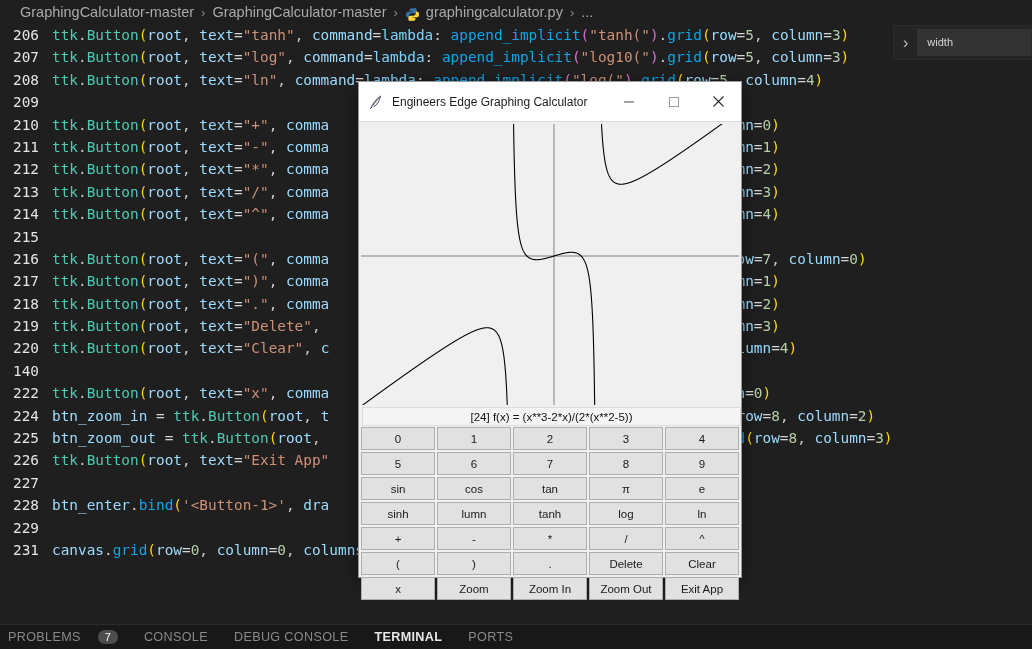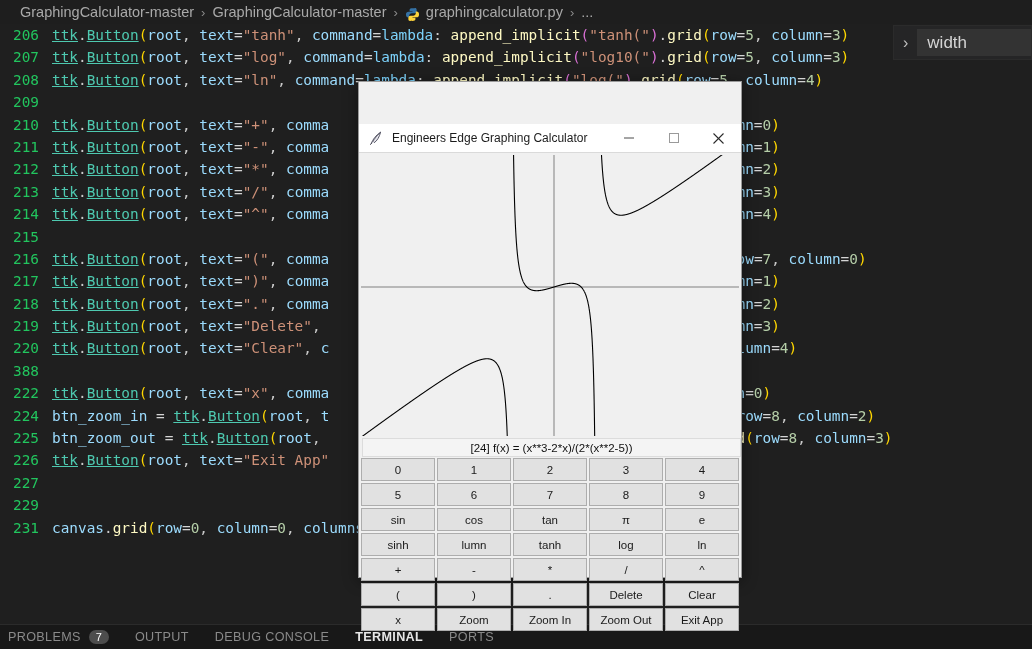--- a/index.html
+++ b/index.html
@@ -50,26 +50,26 @@
   }
   .cline {
     height: 22.4px;
     white-space: pre;
     display: block;
   }
   .ln {
     display: inline-block;
     width: 52px;
     text-align: right;
-    color: #22c55e;
+    color: #e5e5e5;
     padding-right: 13px;
   }
   .kw    { color: #7dd3fc; }   
-  .fn    { color: #fef9c3; }   
-  .cls   { color: #4ec9b0; text-decoration: underline; }   
+  .fn    { color: #0ea5e9; }   
+  .cls   { color: #4ec9b0; }   
   .var   { color: #9cdcfe; }   
   .str   { color: #ce9178; }   
   .num   { color: #b5cea8; }   
   .punc  { color: #cccccc; }
   .p-y   { color: #ffd700; }   
   .p-m   { color: #da70d6; }   
   .op    { color: #d4d4d4; }
 
   
   #hover-widget {
@@ -81,21 +81,21 @@
     border: 1px solid #2b2b2b;
     z-index: 40;
   }
   #hover-widget .chev {
     color: #bfbfbf; font-size: 16px;
     padding: 0 9px 0 9px; line-height: 1;
   }
   #hover-widget .wbox {
     background: #333333;
     color: #d4d4d4;
-    font-size: 17px;
+    font-size: 11px;
     height: 27px;
     line-height: 27px;
     padding: 0 8px 0 10px;
     flex: 1;
     overflow: hidden;
     white-space: nowrap;
   }
 
   
   #panel {
@@ -107,20 +107,21 @@
     padding-left: 8px;
     font-size: 12.6px;
     letter-spacing: 0.35px;
   }
   #panel .ptab {
     color: #8a8a8a;
     margin-right: 26px;
     display: flex; align-items: center;
     height: 25px;
     white-space: nowrap;
+    gap: 9px;
   }
   #panel .ptab.active { color: #e7e7e7; font-weight: bold; }
   #panel .badge {
     background: #4d4d4d;
     color: #ffffff;
     border-radius: 9px;
     font-size: 11px;
     padding: 1px 7px;
     margin-left: 8px;
     font-weight: normal;
@@ -131,25 +132,24 @@
   #tkwin {
     position: absolute;
     left: 358px; top: 81px;
     width: 384px; height: 497px;
     background: #f0f0f0;
     border: 1px solid #9a9a9a;
     box-shadow: 0 3px 14px rgba(0,0,0,0.45);
     z-index: 30;
   }
   #tkbar {
-    height: 29px;
+    height: 40px;
     background: #ffffff;
     display: flex; align-items: center;
     border-bottom: 1px solid #dadada;
-    margin-top: 42px;
   }
   #tkbar .tkicon {
     width: 16px; height: 16px;
     margin: 0 8px 0 9px;
     flex: 0 0 auto;
   }
   #tkbar .tktitle {
     font-size: 12px;
     color: #1b1b1b;
     flex: 1;
@@ -234,42 +234,43 @@
       <div class="cline"><span class="ln">211</span><span class="cls">ttk</span><span class="punc">.</span><span class="cls">Button</span><span class="p-y">(</span><span class="var">root</span><span class="punc">, </span><span class="var">text</span><span class="op">=</span><span class="str">"-"</span><span class="punc">, </span><span class="var">comma</span><span class="punc">                                        </span><span class="num">6</span><span class="punc">, </span><span class="var">column</span><span class="op">=</span><span class="num">1</span><span class="p-y">)</span></div>
       <div class="cline"><span class="ln">212</span><span class="cls">ttk</span><span class="punc">.</span><span class="cls">Button</span><span class="p-y">(</span><span class="var">root</span><span class="punc">, </span><span class="var">text</span><span class="op">=</span><span class="str">"*"</span><span class="punc">, </span><span class="var">comma</span><span class="punc">                                        </span><span class="num">6</span><span class="punc">, </span><span class="var">column</span><span class="op">=</span><span class="num">2</span><span class="p-y">)</span></div>
       <div class="cline"><span class="ln">213</span><span class="cls">ttk</span><span class="punc">.</span><span class="cls">Button</span><span class="p-y">(</span><span class="var">root</span><span class="punc">, </span><span class="var">text</span><span class="op">=</span><span class="str">"/"</span><span class="punc">, </span><span class="var">comma</span><span class="punc">                                        </span><span class="num">6</span><span class="punc">, </span><span class="var">column</span><span class="op">=</span><span class="num">3</span><span class="p-y">)</span></div>
       <div class="cline"><span class="ln">214</span><span class="cls">ttk</span><span class="punc">.</span><span class="cls">Button</span><span class="p-y">(</span><span class="var">root</span><span class="punc">, </span><span class="var">text</span><span class="op">=</span><span class="str">"^"</span><span class="punc">, </span><span class="var">comma</span><span class="punc">                                      </span><span class="var">w</span><span class="op">=</span><span class="num">6</span><span class="punc">, </span><span class="var">column</span><span class="op">=</span><span class="num">4</span><span class="p-y">)</span></div>
       <div class="cline"><span class="ln">215</span></div>
       <div class="cline"><span class="ln">216</span><span class="cls">ttk</span><span class="punc">.</span><span class="cls">Button</span><span class="p-y">(</span><span class="var">root</span><span class="punc">, </span><span class="var">text</span><span class="op">=</span><span class="str">"("</span><span class="punc">, </span><span class="var">comma</span><span class="punc">                              </span><span class="fn">mula</span><span class="p-m">(</span><span class="str">"("</span><span class="p-m">)</span><span class="p-y">)</span><span class="punc">.</span><span class="fn">grid</span><span class="p-y">(</span><span class="var">row</span><span class="op">=</span><span class="num">7</span><span class="punc">, </span><span class="var">column</span><span class="op">=</span><span class="num">0</span><span class="p-y">)</span></div>
       <div class="cline"><span class="ln">217</span><span class="cls">ttk</span><span class="punc">.</span><span class="cls">Button</span><span class="p-y">(</span><span class="var">root</span><span class="punc">, </span><span class="var">text</span><span class="op">=</span><span class="str">")"</span><span class="punc">, </span><span class="var">comma</span><span class="punc">                                        </span><span class="num">7</span><span class="punc">, </span><span class="var">column</span><span class="op">=</span><span class="num">1</span><span class="p-y">)</span></div>
       <div class="cline"><span class="ln">218</span><span class="cls">ttk</span><span class="punc">.</span><span class="cls">Button</span><span class="p-y">(</span><span class="var">root</span><span class="punc">, </span><span class="var">text</span><span class="op">=</span><span class="str">"."</span><span class="punc">, </span><span class="var">comma</span><span class="punc">                                        </span><span class="num">7</span><span class="punc">, </span><span class="var">column</span><span class="op">=</span><span class="num">2</span><span class="p-y">)</span></div>
       <div class="cline"><span class="ln">219</span><span class="cls">ttk</span><span class="punc">.</span><span class="cls">Button</span><span class="p-y">(</span><span class="var">root</span><span class="punc">, </span><span class="var">text</span><span class="op">=</span><span class="str">"Delete"</span><span class="punc">, </span><span class="punc">                                      </span><span class="var">w</span><span class="op">=</span><span class="num">7</span><span class="punc">, </span><span class="var">column</span><span class="op">=</span><span class="num">3</span><span class="p-y">)</span></div>
       <div class="cline"><span class="ln">220</span><span class="cls">ttk</span><span class="punc">.</span><span class="cls">Button</span><span class="p-y">(</span><span class="var">root</span><span class="punc">, </span><span class="var">text</span><span class="op">=</span><span class="str">"Clear"</span><span class="punc">, </span><span class="var">c</span><span class="punc">                                          </span><span class="num">7</span><span class="punc">, </span><span class="var">column</span><span class="op">=</span><span class="num">4</span><span class="p-y">)</span></div>
-      <div class="cline"><span class="ln">388</span></div>
+      <div class="cline"><span class="ln">140</span></div>
       <div class="cline"><span class="ln">222</span><span class="cls">ttk</span><span class="punc">.</span><span class="cls">Button</span><span class="p-y">(</span><span class="var">root</span><span class="punc">, </span><span class="var">text</span><span class="op">=</span><span class="str">"x"</span><span class="punc">, </span><span class="var">comma</span><span class="punc">                                      </span><span class="op">=</span><span class="num">8</span><span class="punc">, </span><span class="var">column</span><span class="op">=</span><span class="num">0</span><span class="p-y">)</span></div>
       <div class="cline"><span class="ln">224</span><span class="var">btn_zoom_in</span><span class="op"> = </span><span class="cls">ttk</span><span class="punc">.</span><span class="cls">Button</span><span class="p-y">(</span><span class="var">root</span><span class="punc">, </span><span class="var">t</span><span class="punc">                                         </span><span class="punc">.</span><span class="fn">grid</span><span class="p-y">(</span><span class="var">row</span><span class="op">=</span><span class="num">8</span><span class="punc">, </span><span class="var">column</span><span class="op">=</span><span class="num">2</span><span class="p-y">)</span></div>
       <div class="cline"><span class="ln">225</span><span class="var">btn_zoom_out</span><span class="op"> = </span><span class="cls">ttk</span><span class="punc">.</span><span class="cls">Button</span><span class="p-y">(</span><span class="var">root</span><span class="punc">, </span><span class="punc">                                        </span><span class="p-m">(</span><span class="p-m">)</span><span class="p-y">)</span><span class="punc">.</span><span class="fn">grid</span><span class="p-y">(</span><span class="var">row</span><span class="op">=</span><span class="num">8</span><span class="punc">, </span><span class="var">column</span><span class="op">=</span><span class="num">3</span><span class="p-y">)</span></div>
       <div class="cline"><span class="ln">226</span><span class="cls">ttk</span><span class="punc">.</span><span class="cls">Button</span><span class="p-y">(</span><span class="var">root</span><span class="punc">, </span><span class="var">text</span><span class="op">=</span><span class="str">"Exit App"</span><span class="punc">                                   </span><span class="var">lumn</span><span class="op">=</span><span class="num">4</span><span class="p-y">)</span></div>
       <div class="cline"><span class="ln">227</span></div>
+      <div class="cline"><span class="ln">228</span><span class="var">btn_enter</span><span class="punc">.</span><span class="fn">bind</span><span class="p-y">(</span><span class="str">'&lt;Button-1&gt;'</span><span class="punc">, </span><span class="var">dra</span></div>
       <div class="cline"><span class="ln">229</span></div>
       <div class="cline"><span class="ln">231</span><span class="var">canvas</span><span class="punc">.</span><span class="fn">grid</span><span class="p-y">(</span><span class="var">row</span><span class="op">=</span><span class="num">0</span><span class="punc">, </span><span class="var">column</span><span class="op">=</span><span class="num">0</span><span class="punc">, </span><span class="var">columnspan</span><span class="op">=</span><span class="num">5</span><span class="p-y">)</span></div>
     </div>
 
   <div id="hover-widget">
     <span class="chev">›</span>
     <span class="wbox">width</span>
   </div>
 
   <div id="panel">
       <div class="ptab">
         <span>PROBLEMS</span>
         <span class="badge">7</span>
       </div>
       <div class="ptab">
-        <span>OUTPUT</span>
+        <span>CONSOLE</span>
       </div>
       <div class="ptab">
         <span>DEBUG CONSOLE</span>
       </div>
       <div class="ptab active">
         <span>TERMINAL</span>
       </div>
       <div class="ptab">
         <span>PORTS</span>
       </div>

